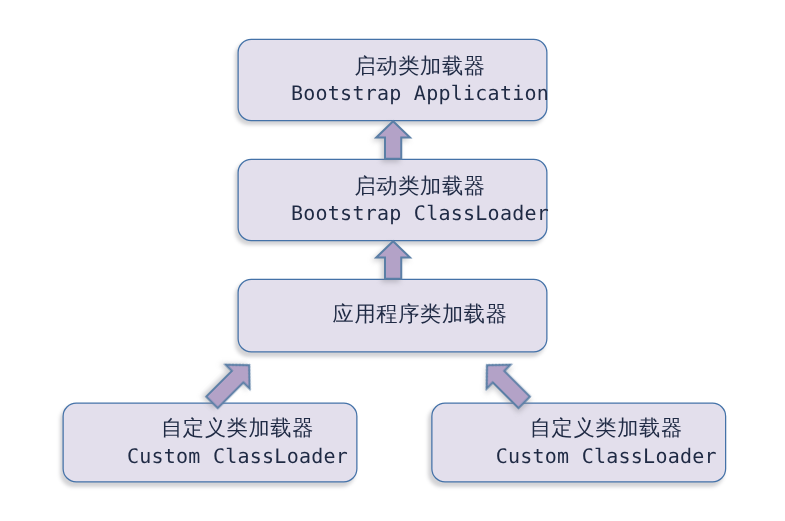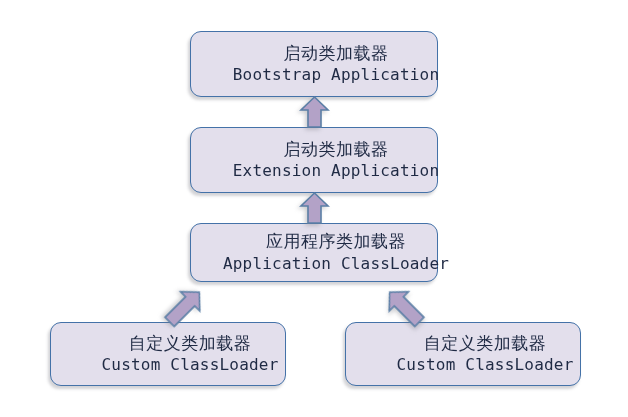--- a/index.html
+++ b/index.html
@@ -85,26 +85,25 @@
 
 <div id="canvas">
 
   <div class="node" id="node-bootstrap">
     <div class="cn">启动类加载器</div>
     <div class="en">Bootstrap Application</div>
   </div>
 
   <div class="node" id="node-extension">
     <div class="cn">启动类加载器</div>
-    <div class="en">Extension Application</div>
+    <div class="en">Bootstrap ClassLoader</div>
   </div>
 
   <div class="node" id="node-application">
     <div class="cn">应用程序类加载器</div>
-    <div class="en">Application ClassLoader</div>
   </div>
 
   <div class="node" id="node-custom-left">
     <div class="cn">自定义类加载器</div>
     <div class="en">Custom ClassLoader</div>
   </div>
 
   <div class="node" id="node-custom-right">
     <div class="cn">自定义类加载器</div>
     <div class="en">Custom ClassLoader</div>

